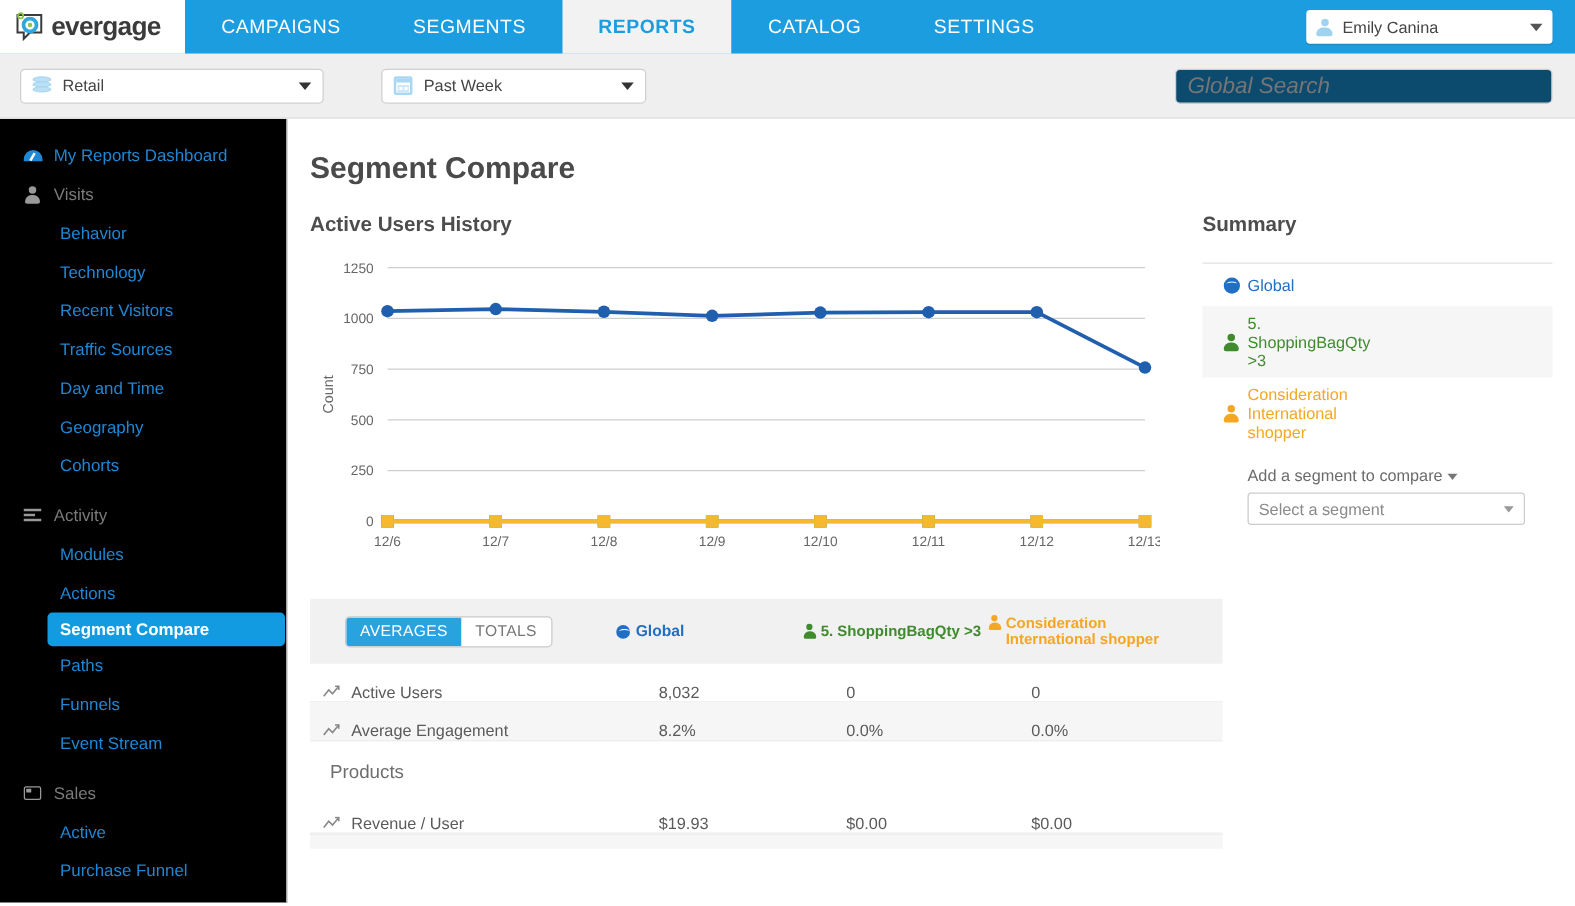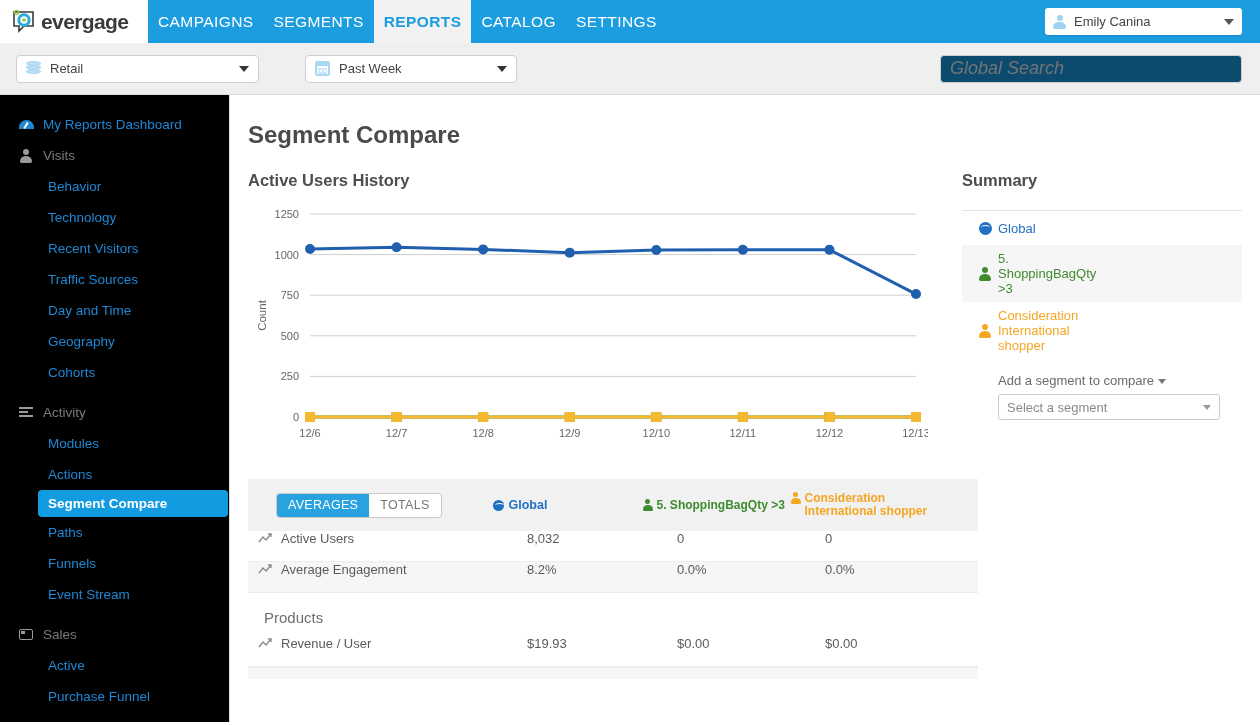--- a/index.html
+++ b/index.html
@@ -20,21 +20,21 @@
   .logo-box{
     width:148px; background:#ffffff; display:flex; align-items:center;
     padding-left:12px;
   }
   .logo-mark{ width:26px; height:26px; position:relative; flex:0 0 auto; }
   .logo-text{
     font-size:21px; font-weight:bold; color:#3b3b3b; letter-spacing:-0.6px;
     margin-left:3px;
   }
   .nav-item{
-    display:flex; align-items:center; padding:0 10px;
+    display:flex; align-items:center; padding:0 29px;
     color:#ffffff; font-size:15.5px; letter-spacing:0.4px;
     cursor:pointer; font-weight:400;
   }
   .nav-item.active{ background:#f2f2f2; color:#1B9DE0; font-weight:bold; }
   .user-menu{
     position:absolute; right:18px; top:8px;
     width:197px; height:27px; background:#fff; border-radius:3px;
     display:flex; align-items:center; padding:0 8px; cursor:pointer;
     box-shadow:0 1px 1px rgba(0,0,0,0.12);
   }
@@ -192,21 +192,21 @@
   .toggle div{
     display:flex;align-items:center;justify-content:center;
     font-size:12.5px; padding:0 11px; cursor:pointer; color:#777; letter-spacing:0.3px;
   }
   .toggle div.on{ background:#29A3E0; color:#fff; }
   .col-g{ width:150px; flex:0 0 150px; margin-left:51px; font-size:12.5px; font-weight:bold; color:#1f6fc4;
     display:flex; align-items:center; }
   .col-s{ width:148px; flex:0 0 148px; font-size:12px; font-weight:bold; line-height:13px; }
   .col-s .wrapi{ display:flex; }
   .tbl-row{
-    display:flex; align-items:flex-start; height:31px; font-size:13px; color:#5a5a5a;
+    display:flex; align-items:flex-end; height:31px; font-size:13px; color:#5a5a5a;
     border-bottom:1px solid #ededed;
   }
   .tbl-row.alt{ background:#f6f6f6; }
   .tbl-row .rname{ width:279px; flex:0 0 279px; padding-left:10px; display:flex;align-items:center;}
   .tbl-row .rv{ width:148px; flex:0 0 148px; }
   .tbl-row .rv.first{ width:150px; flex:0 0 150px; }
   .trend{ width:14px;height:11px;margin-right:9px;flex:0 0 14px; }
   .section-sub{ font-size:15px; color:#6e6e6e; padding:16px 0 10px 16px; }
   .tbl-foot{ height:12px; background:#f6f6f6; border-top:1px solid #ededed;}
 </style>

